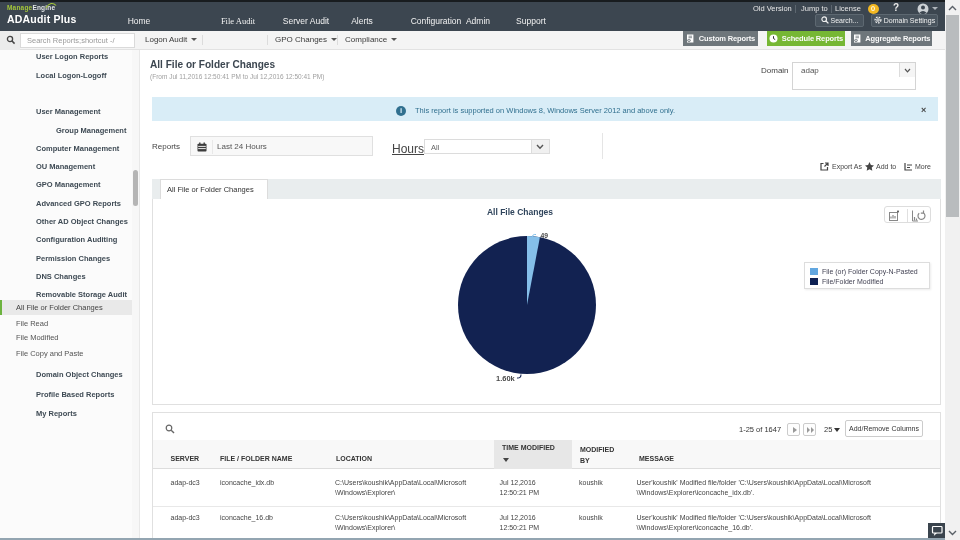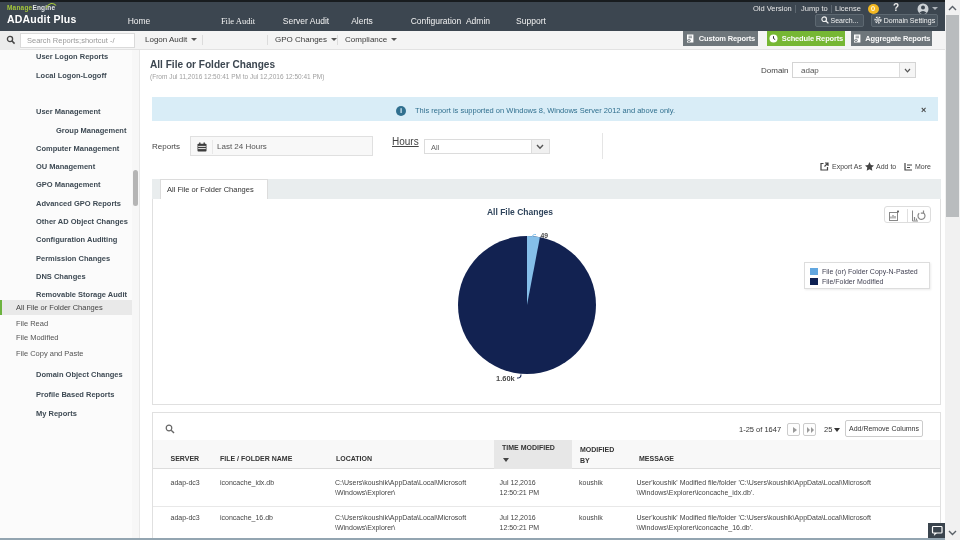--- a/index.html
+++ b/index.html
@@ -39,31 +39,31 @@
 #ssel span { margin-left:14px; font-size:7.5px; color:#444; }
 #sidescroll { left:132px; top:50px; width:7px; height:490px; background:#f7f7f7; }
 #sidethumb { left:133px; top:170px; width:5px; height:36px; background:#b5b5b5; border-radius:3px; }
 #sideborder { left:139px; top:50px; width:1px; height:490px; background:#e8e8e8; }
 
 
 #main { left:140px; top:50px; width:805px; height:490px; background:#fff; }
 #rtitle { left:150px; top:58.5px; font-size:10.1px; font-weight:bold; color:#3c4650; }
 #rsub { left:150px; top:73px; font-size:6.5px; color:#a0a0a0; }
 #dlabel { left:761px; top:66px; font-size:8px; color:#444; }
-#dselect { left:792px; top:62px; width:124px; height:16px; background:#fff; border:1px solid #d4d4d4; }
+#dselect { left:792px; top:62px; width:124px; height:28px; background:#fff; border:1px solid #d4d4d4; }
 #dselect .txt { position:absolute; left:8px; top:3px; font-size:8px; color:#555; }
 #dselect .ab { position:absolute; right:0; top:0; width:16px; height:14px; background:#f5f5f5; border-left:1px solid #dcdcdc; }
 
 #infobar { left:152px; top:97px; width:786px; height:24px; background:#d9edf7; }
 #infox { left:921px; top:104.5px; font-size:9px; color:#444; font-weight:bold; }
 
 #plabel { left:152px; top:142px; font-size:8px; color:#444; }
 #pinput { left:190px; top:136px; width:183px; height:20px; background:#f8f8f8; border:1px solid #e0e0e0; }
 #pinput .txt { position:absolute; left:26px; top:5px; font-size:8px; color:#555; }
-#hlabel { left:392px; top:136px; font-size:10px; color:#444;text-decoration:underline; }
+#hlabel { left:392px; top:142px; font-size:12px; color:#444;text-decoration:underline; }
 #hselect { left:424px; top:139px; width:126px; height:15px; background:#fff; border:1px solid #dcdcdc; }
 #hselect .txt { position:absolute; left:6px; top:3px; font-size:7.5px; color:#666; }
 #vline { left:602px; top:133px; width:1px; height:26px; background:#e5e5e5; }
 
 .exp { top:162.5px; font-size:7px; color:#444; }
 
 
 #tabbar { left:152px; top:179px; width:789px; height:20px; background:#e9edee; }
 #tabact { left:160px; top:179px; width:108px; height:20px; background:#fff; border:1px solid #dcdcdc; border-bottom:none; font-size:7.5px; color:#333; text-align:left; padding-left:6px; line-height:20px; }
 

